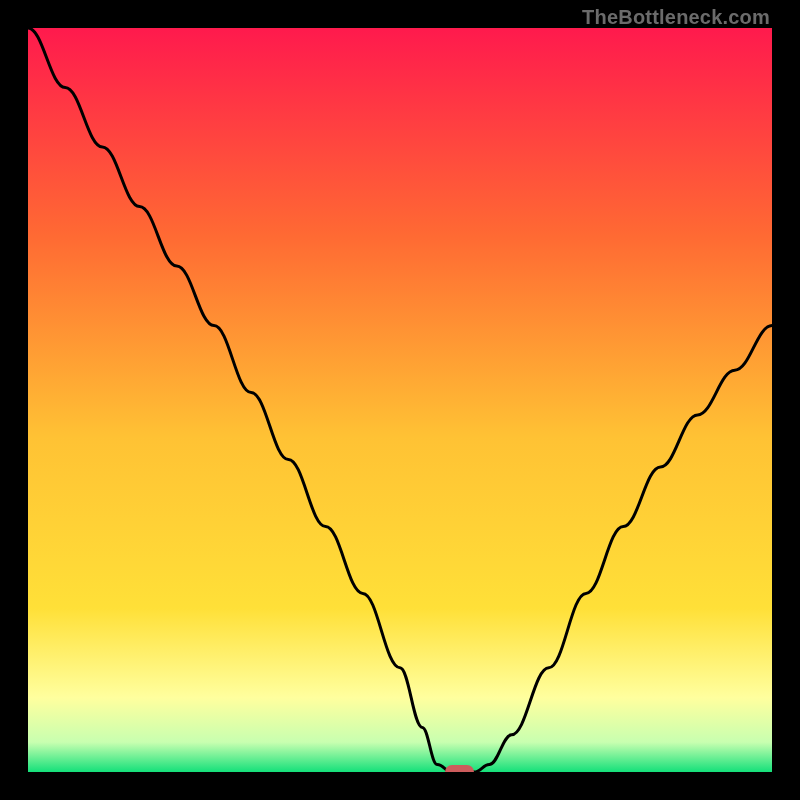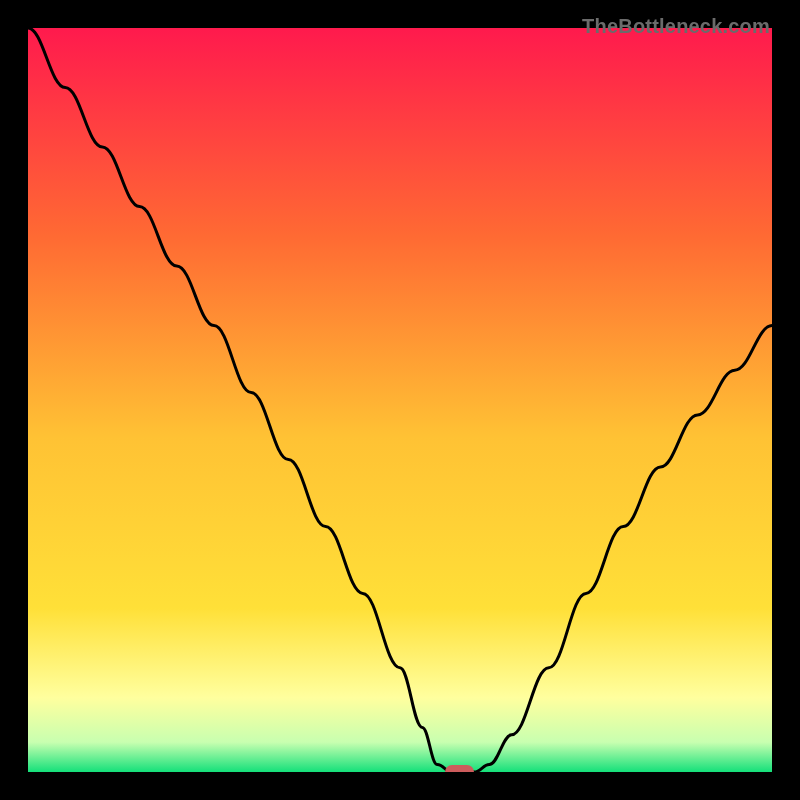--- a/index.html
+++ b/index.html
@@ -33,21 +33,20 @@
   }
   .watermark {
     position: absolute;
     top: 6px;
     right: 30px;
     font-family: Arial, Helvetica, sans-serif;
     font-size: 20px;
     font-weight: 600;
     color: #6b6b6b;
     letter-spacing: 0.2px;
-    margin-top: 9px;
   }
   svg.curve {
     position: absolute;
     left: 0;
     top: 0;
     width: 100%;
     height: 100%;
   }
   .marker {
     position: absolute;

